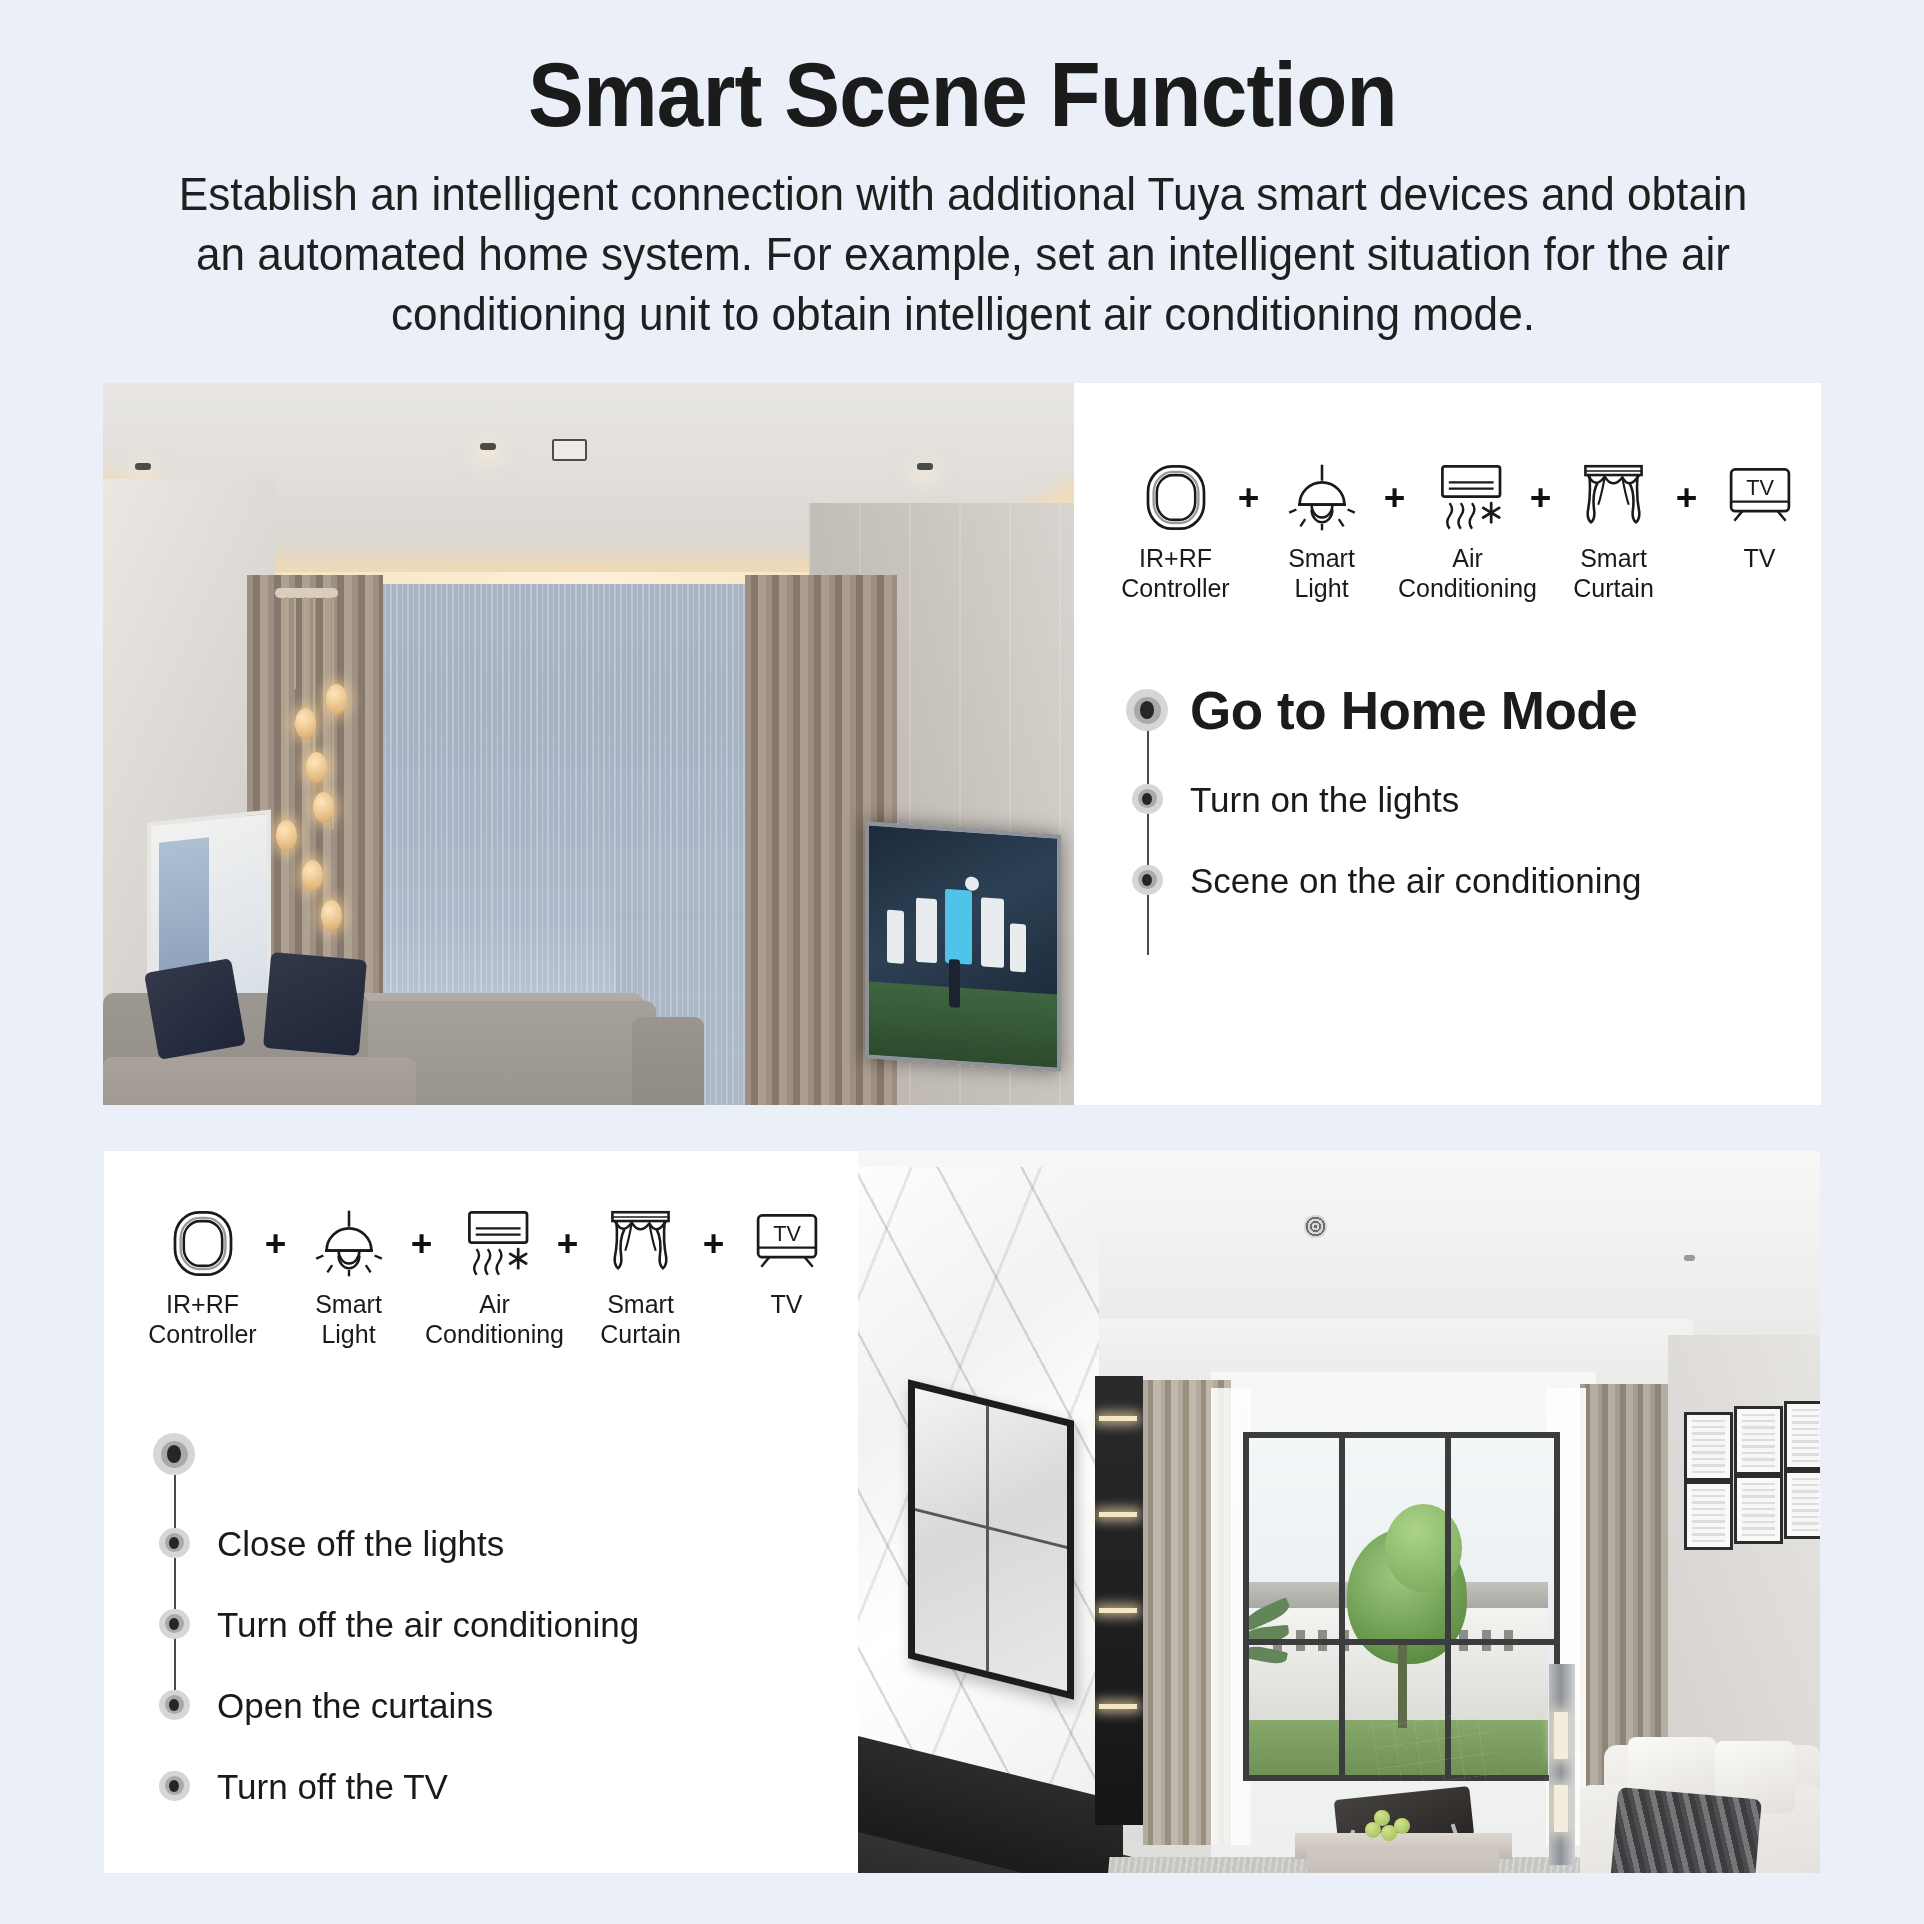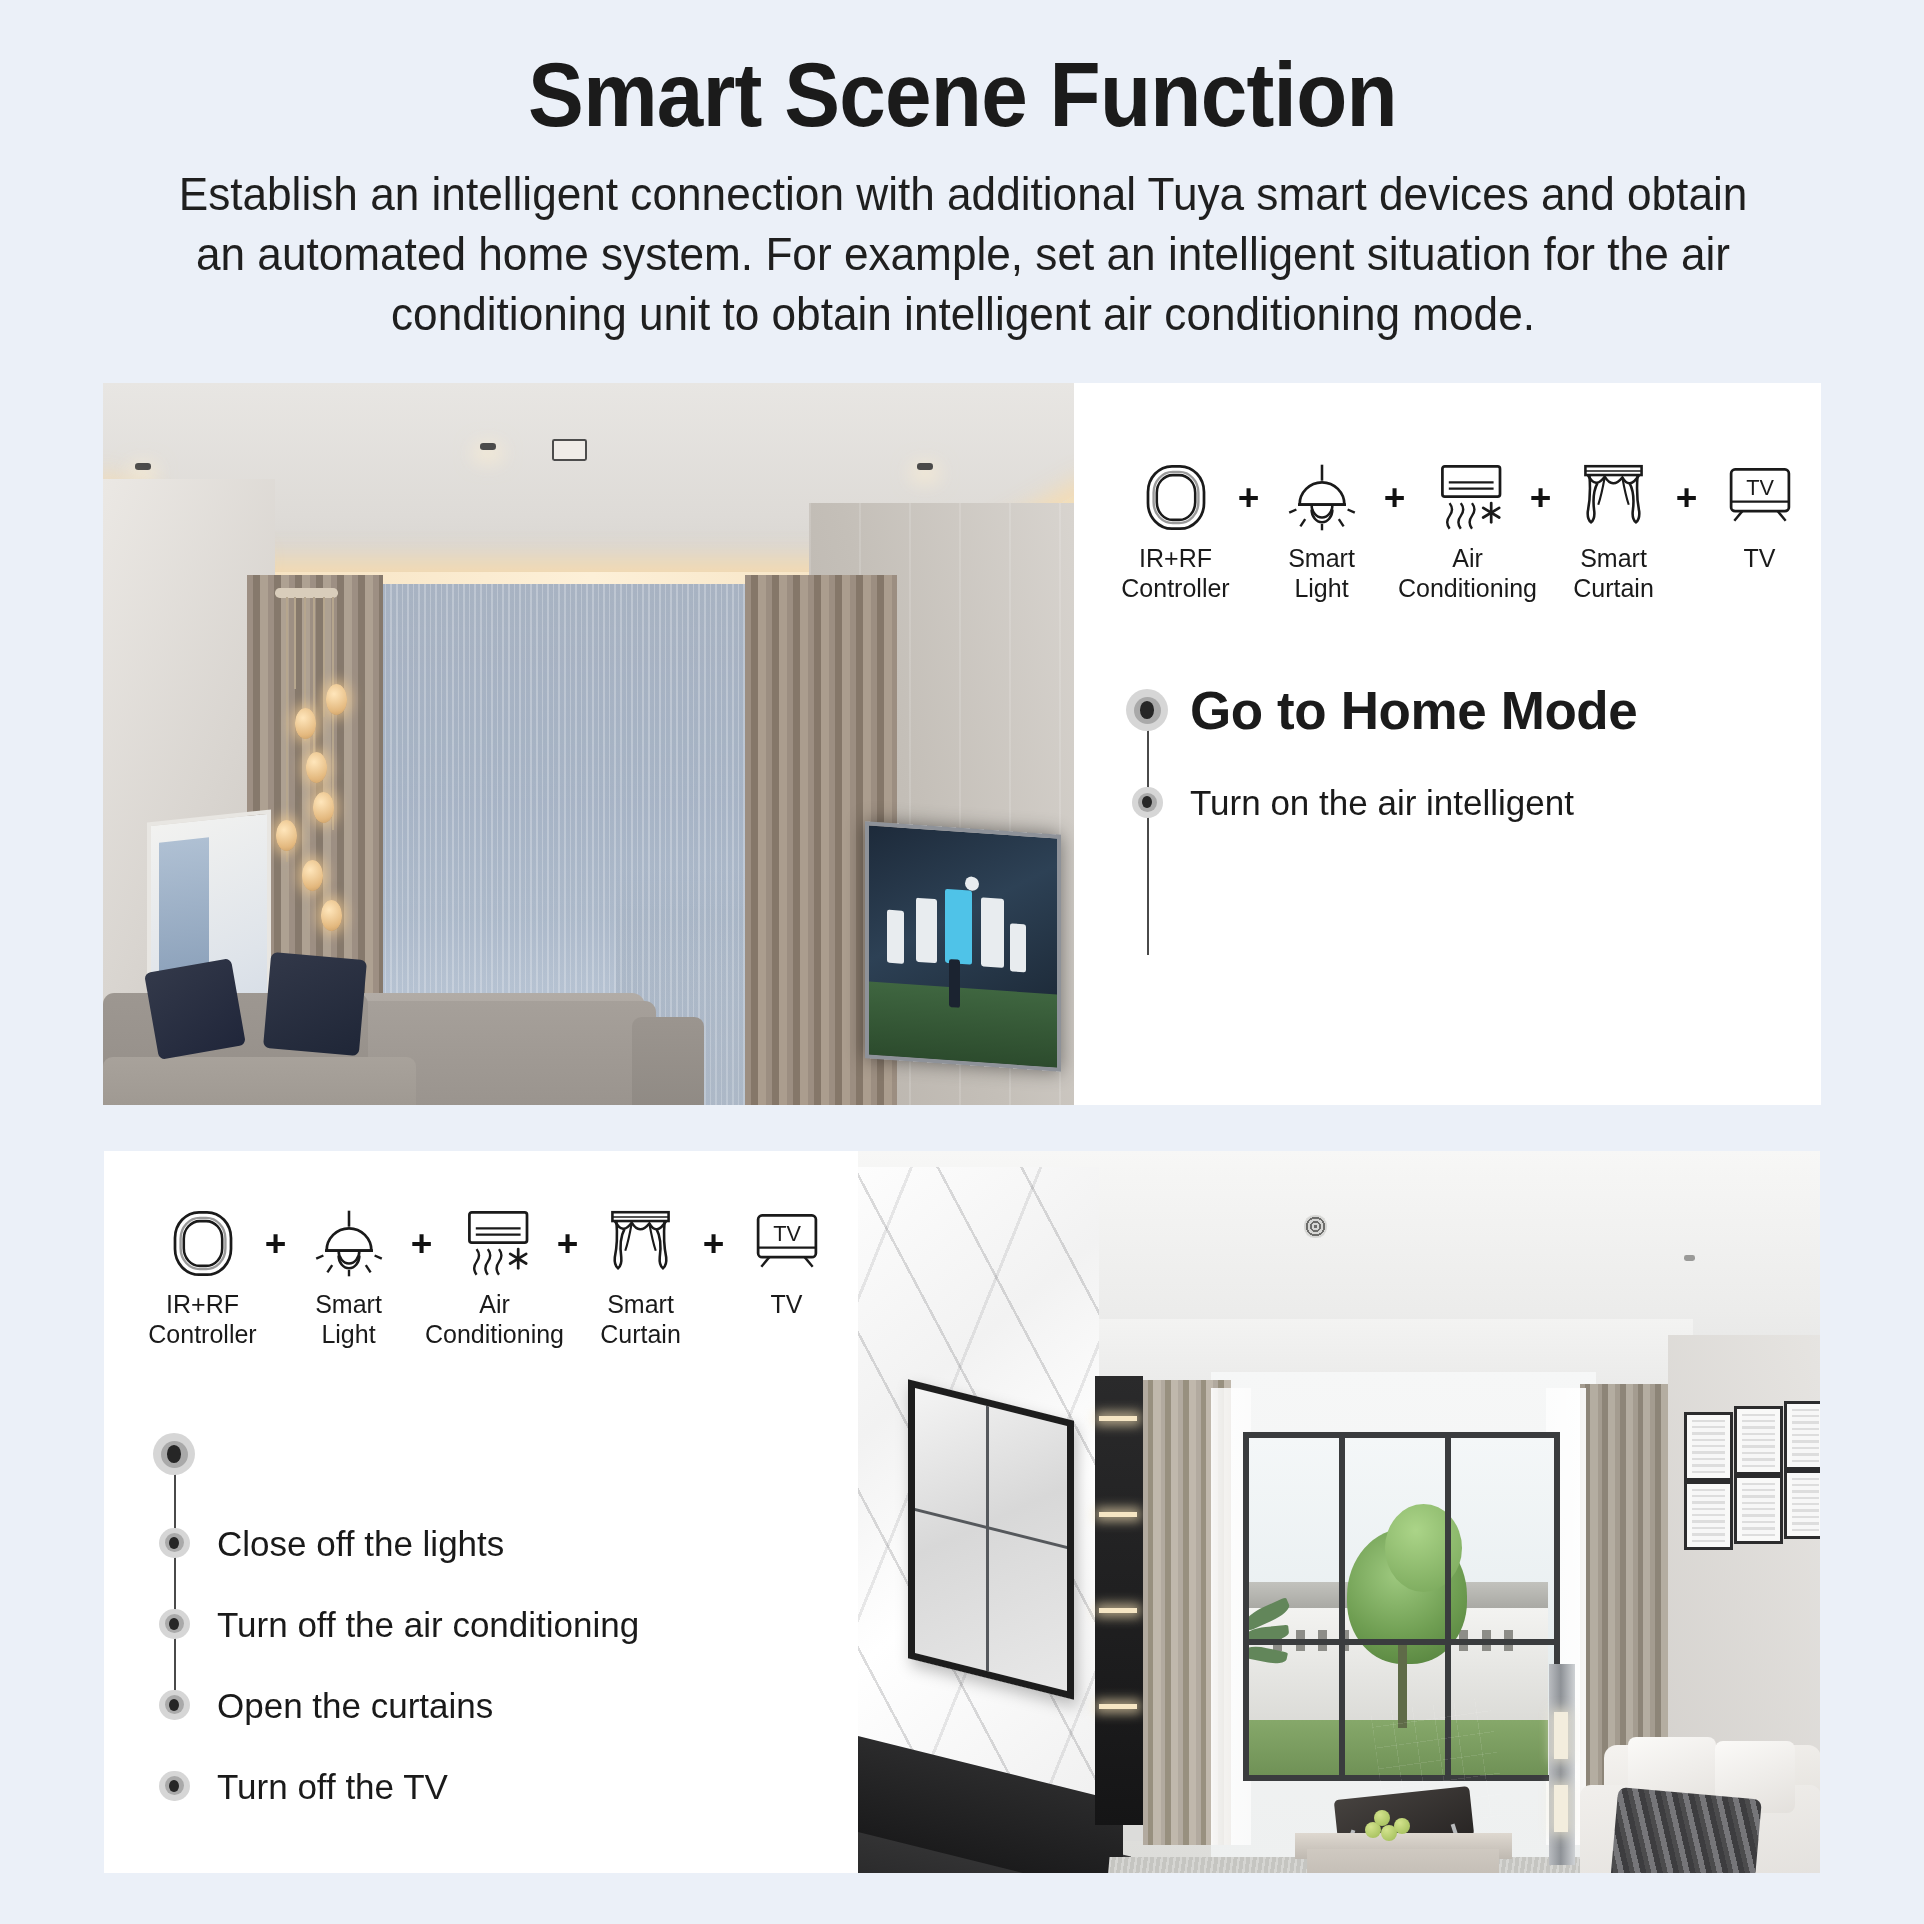--- a/index.html
+++ b/index.html
@@ -425,28 +425,36 @@
 
         <div class="tl-row tl-head">
           <div class="dot-wrap">
             <span class="dot-halo halo-lg"></span>
               <span class="dot-mid mid-lg"></span>
               <span class="dot-core core-lg"></span>
           </div>
           <div class="mode-title">Go to Home Mode</div>
         </div>
 
+        <div class="tl-row tl-item tl-gap-top">
+          <div class="dot-wrap">
+            <span class="dot-halo halo-sm"></span>
+              <span class="dot-mid mid-sm"></span>
+              <span class="dot-core core-sm"></span>
+          </div>
+          <div class="step-text">Turn on the lights</div>
+        </div>
 
         <div class="tl-row tl-item tl-gap">
           <div class="dot-wrap">
             <span class="dot-halo halo-sm"></span>
               <span class="dot-mid mid-sm"></span>
               <span class="dot-core core-sm"></span>
           </div>
-          <div class="step-text">Turn on the air intelligent</div>
+          <div class="step-text">Scene on the air conditioning</div>
         </div>
 
 
       </div>
     </div>
   </div>
 
   <div class="panel panel-bottom">
 
     <div class="content content-bottom">

